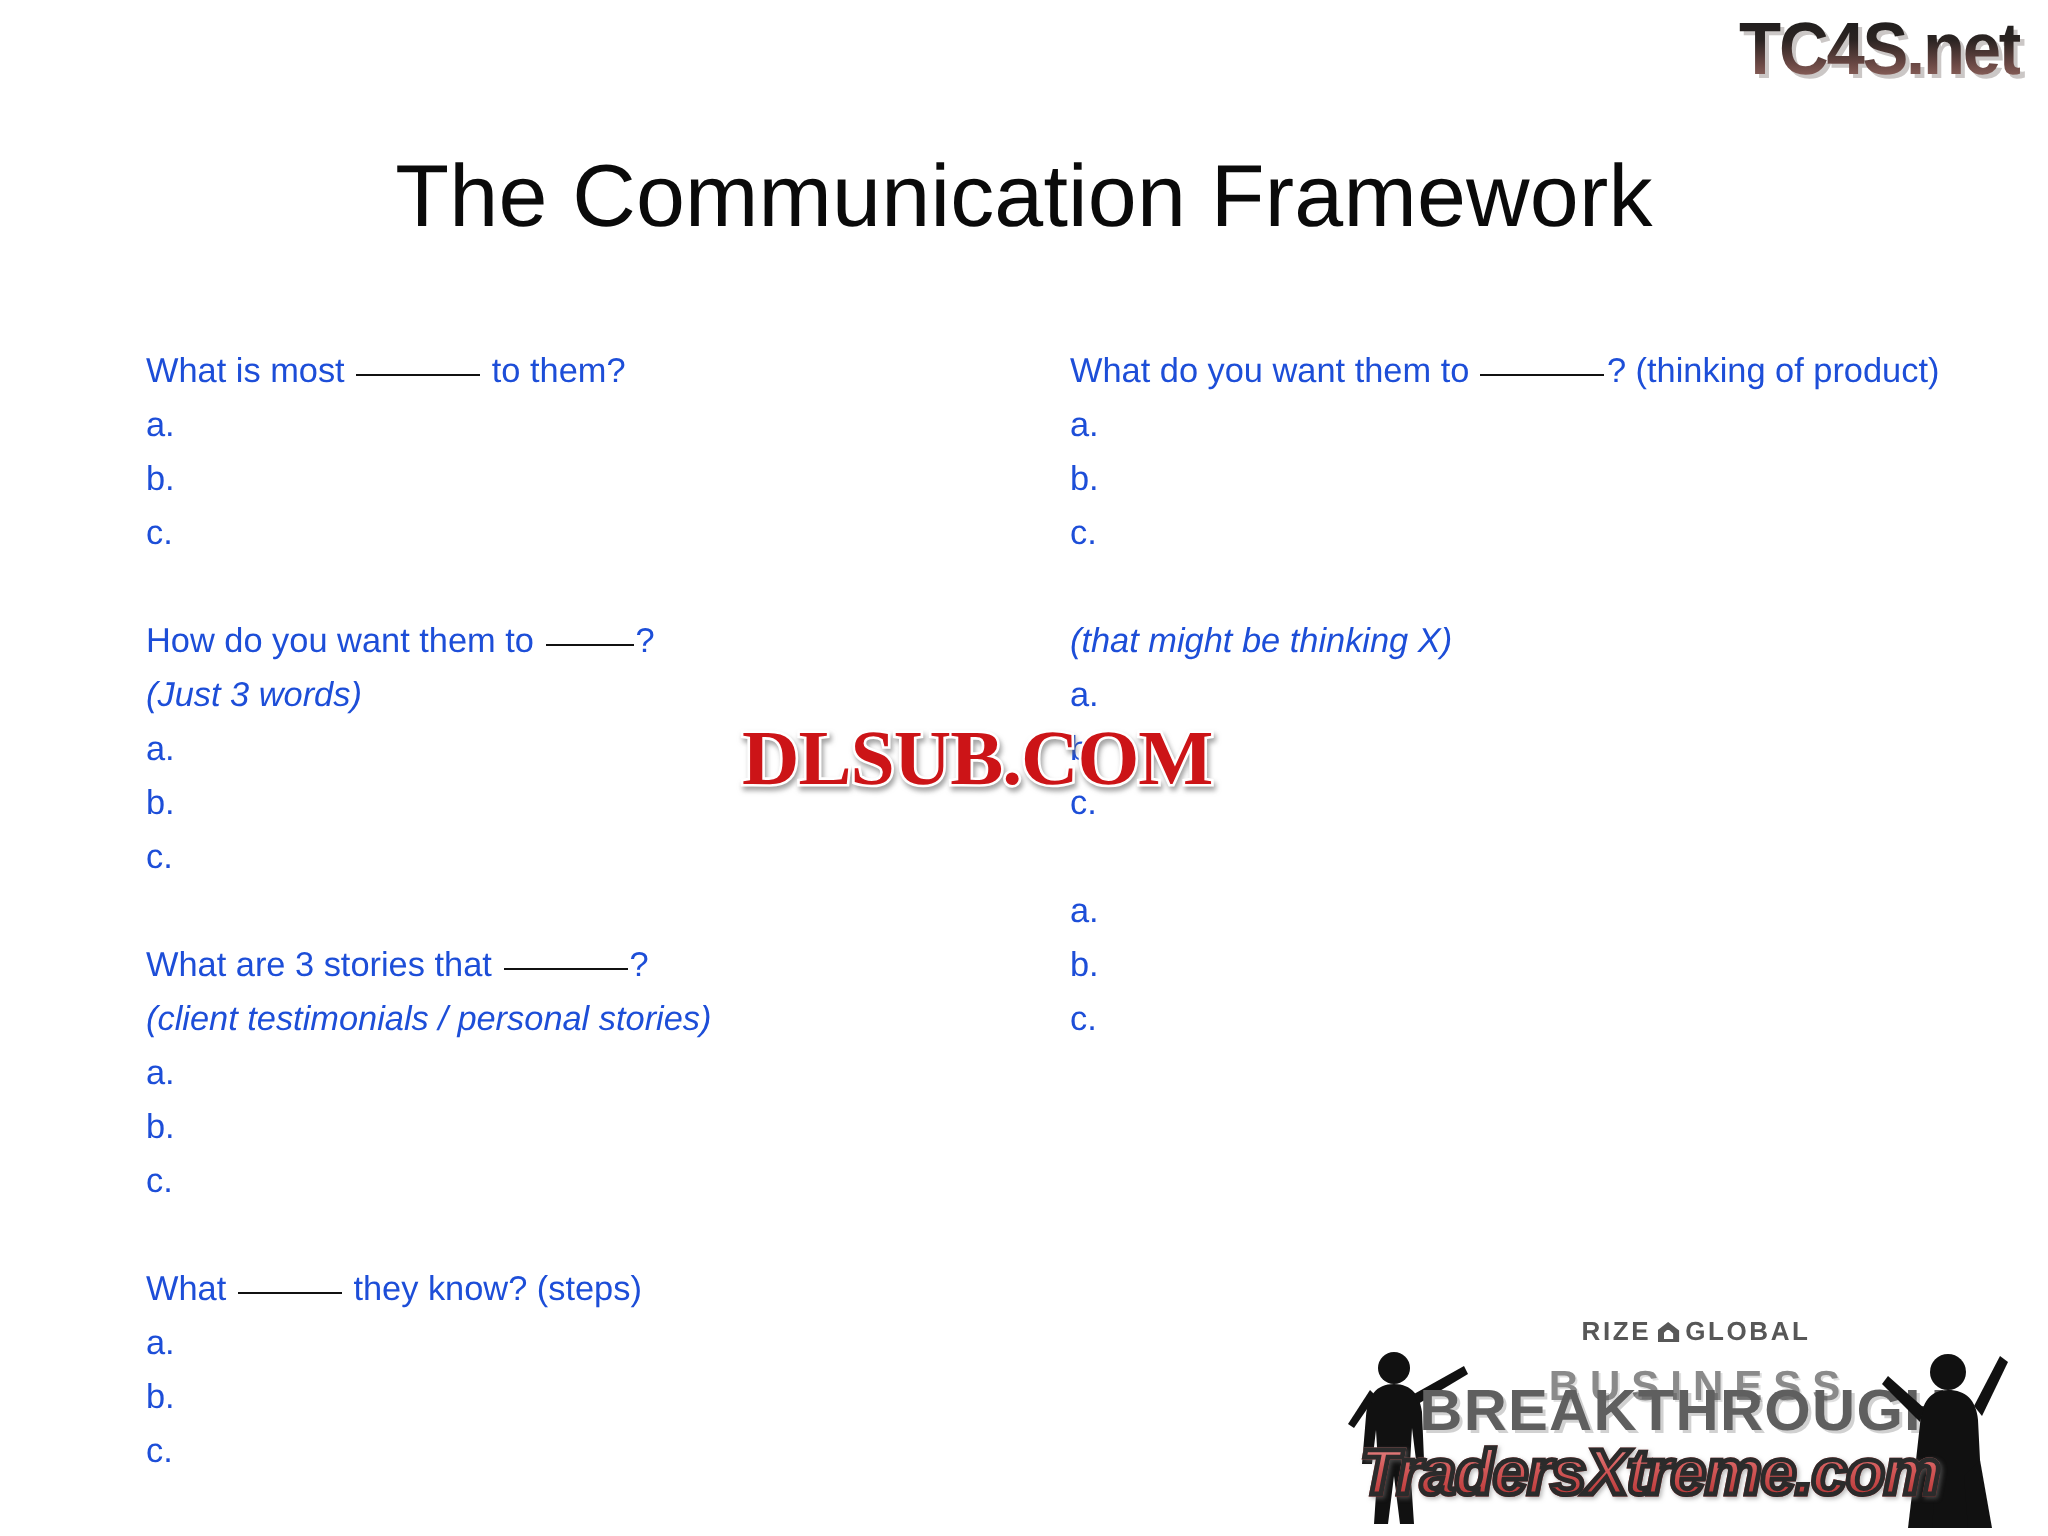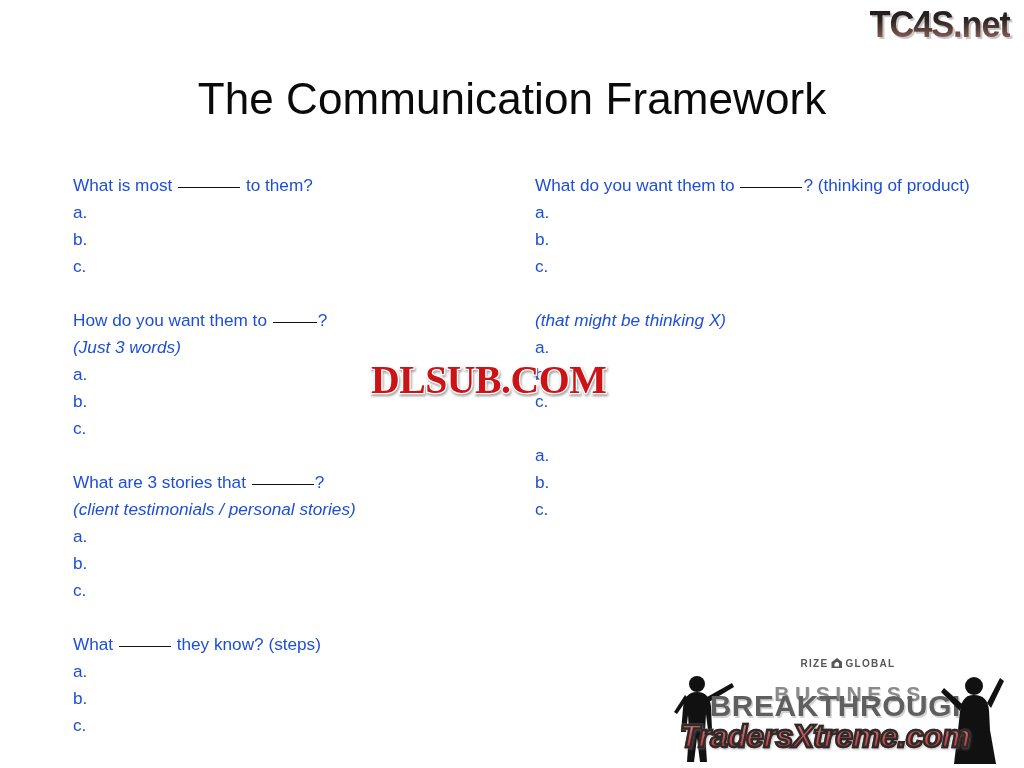--- a/index.html
+++ b/index.html
@@ -134,21 +134,21 @@
     z-index: 20;
   }
   .rize-line {
     position: absolute;
     left: 96px;
     top: 6px;
     width: 160px;
     text-align: center;
     font-family: "Liberation Sans", sans-serif;
     font-weight: bold;
-    font-size: 10px;
+    font-size: 13px;
     letter-spacing: 1.3px;
     color: #575757;
     white-space: nowrap;
   }
   .rize-diamond {
     display: inline-block;
     width: 11px;
     height: 10px;
     background: #575757;
     vertical-align: -1px;

